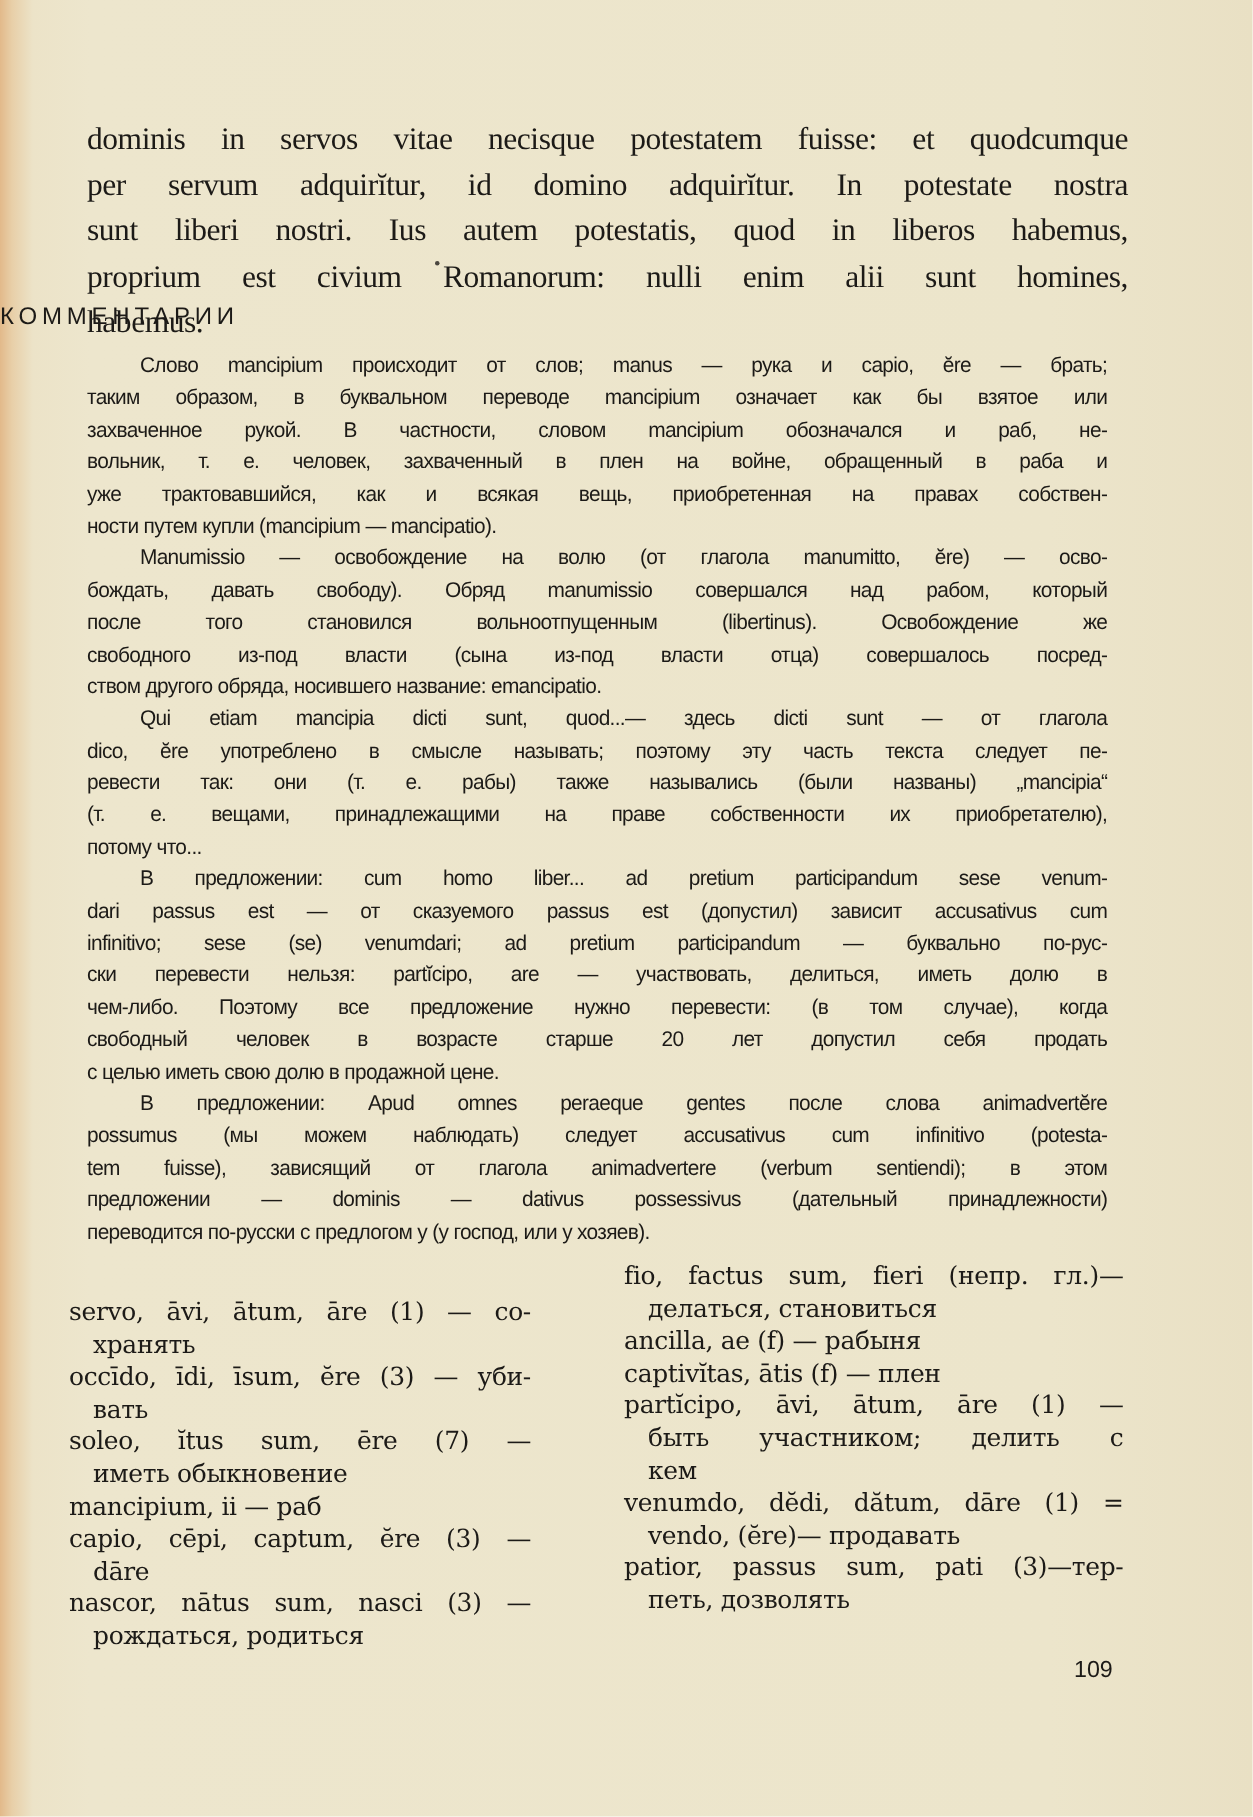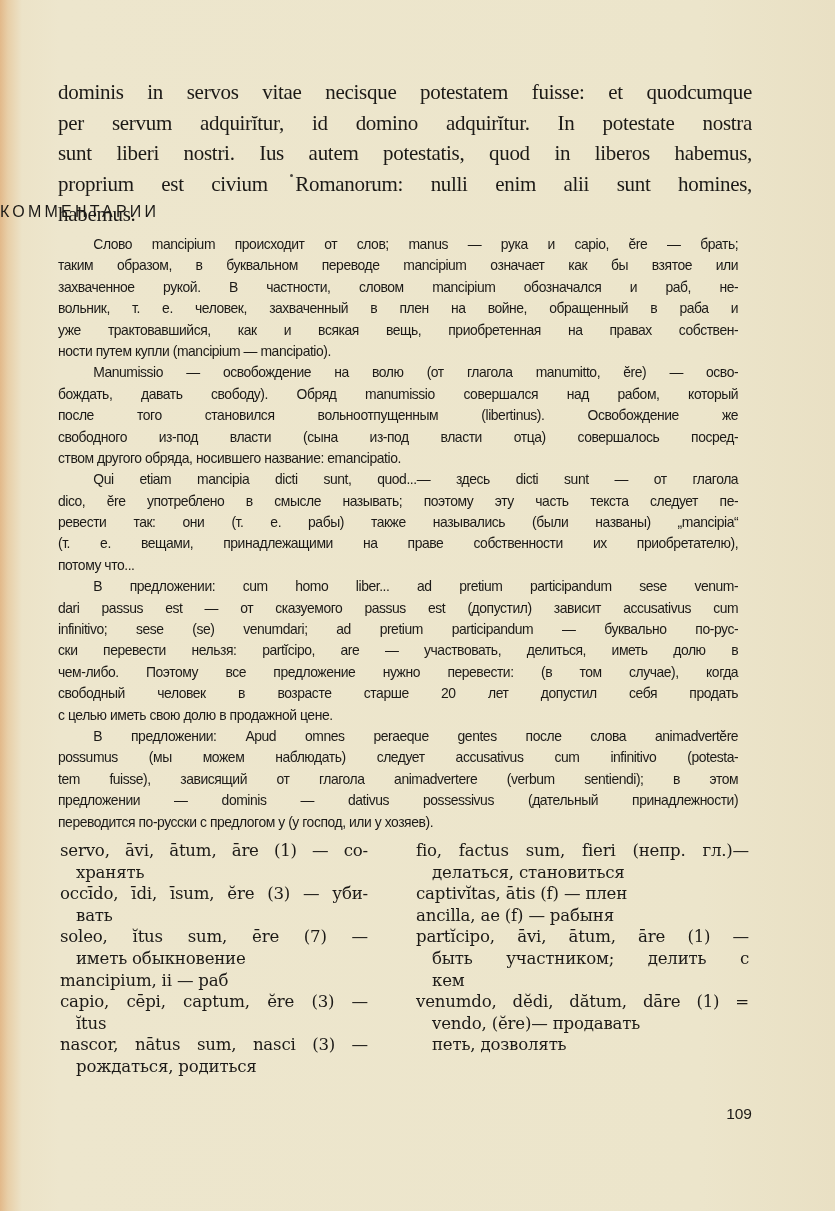--- a/index.html
+++ b/index.html
@@ -29,28 +29,28 @@
       transform: scaleX(0.98); transform-origin: left top;
     }
     .comments .ln { display: block; height: 21.4px; white-space: nowrap; text-align: justify; text-align-last: justify; }
     .comments .ln.indent { padding-left: 36px; }
     .comments .ln.last { text-align-last: left; }
     .vocab {
       position: absolute; top: 840px;
       font-family: "DejaVu Serif", serif; font-size: 16.6px; line-height: 21.6px;
       letter-spacing: -0.2px;
     }
-    .vocab.left { left: 60px; width: 308px; }
+    .vocab.left { left: 46px; width: 308px; margin-top: 24px; }
     .vocab.right { left: 416px; width: 333px; }
     .entry { display: block; }
     .entry .ln { display: block; white-space: nowrap; height: 21.6px; text-align: justify; text-align-last: justify; }
     .entry .ln.cont { padding-left: 16px; text-align-last: left; }
     .entry .ln.single { text-align-last: left; }
     .page-number {
-      position: absolute; left: 716px; top: 1105px; width: 36px; text-align: right;
+      position: absolute; left: 716px; top: 1105px; width: 36px; text-align: left;
       font-family: "Liberation Sans", sans-serif; font-size: 15.5px;
     }
     .dot { position: absolute; left: 290px; top: 174px; width: 3px; height: 3px; border-radius: 50%; background: #4a463f; }
   </style>
 </head>
 <body>
 
 <div class="page">
 
   <div class="latin">
@@ -116,47 +116,48 @@
     </div>
     <div class="entry">
       <span class="ln">soleo, ĭtus sum, ēre (7) —</span>
       <span class="ln cont">иметь обыкновение</span>
     </div>
     <div class="entry">
       <span class="ln single">mancipium, ii — раб</span>
     </div>
     <div class="entry">
       <span class="ln">capio, cēpi, captum, ĕre (3) —</span>
-      <span class="ln cont">ĭtus</span>
+      <span class="ln cont">dāre</span>
     </div>
     <div class="entry">
       <span class="ln">nascor, nātus sum, nasci (3) —</span>
       <span class="ln cont">рождаться, родиться</span>
     </div>
   </div>
 
   <div class="vocab right">
     <div class="entry">
       <span class="ln">fio, factus sum, fieri (непр. гл.)—</span>
       <span class="ln cont">делаться, становиться</span>
     </div>
     <div class="entry">
-      <span class="ln single">captivĭtas, ātis (f) — плен</span>
+      <span class="ln single">ancilla, ae (f) — рабыня</span>
     </div>
     <div class="entry">
-      <span class="ln single">ancilla, ae (f) — рабыня</span>
+      <span class="ln single">captivĭtas, ātis (f) — плен</span>
     </div>
     <div class="entry">
       <span class="ln">partĭcipo, āvi, ātum, āre (1) —</span>
       <span class="ln cont" style="text-align-last: justify;">быть участником; делить с</span>
       <span class="ln cont">кем</span>
     </div>
     <div class="entry">
       <span class="ln">venumdo, dĕdi, dătum, dāre (1) =</span>
       <span class="ln cont">vendo, (ĕre)— продавать</span>
     </div>
     <div class="entry">
+      <span class="ln">patior, passus sum, pati (3)—тер-</span>
       <span class="ln cont">петь, дозволять</span>
     </div>
   </div>
 
   <div class="page-number">109</div>
 </div>
 
 </body></html>

